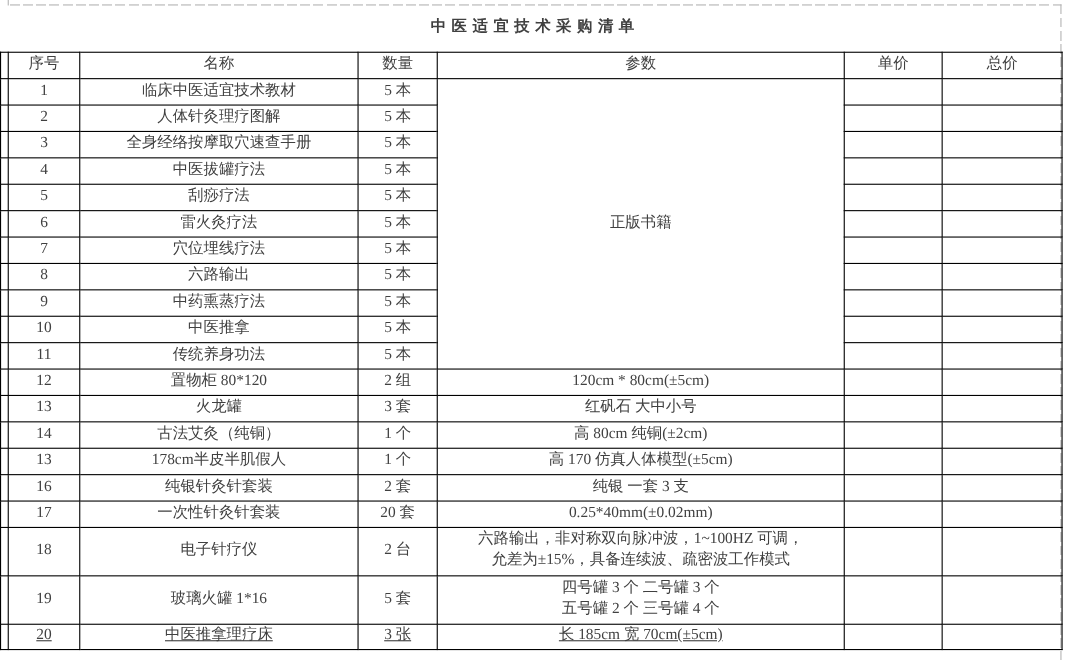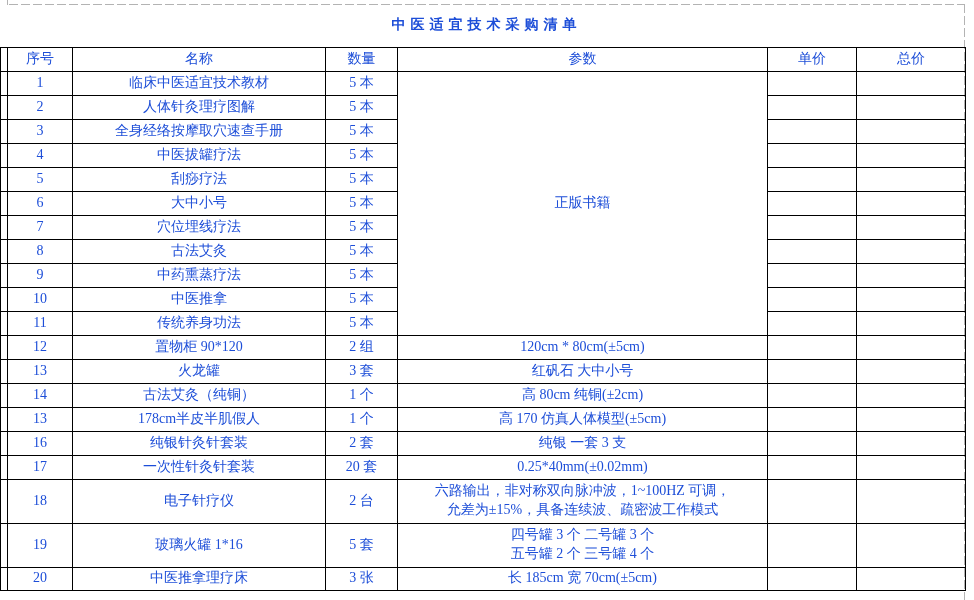--- a/index.html
+++ b/index.html
@@ -2,21 +2,21 @@
 <html><head>
 <meta charset="utf-8">
 <style>
   html,body { margin:0; padding:0; background:#ffffff; }
   .canvas {
     position:relative;
     width:974px; height:600px;
     background:#ffffff;
     overflow:hidden;
     font-family:"Liberation Serif", serif;
-    color:#1d4ed8;
+    color:#404040;
   }
   
   .dash-h {
     position:absolute; left:9px; top:4px; width:956px; height:1px;
     background:repeating-linear-gradient(90deg,#b3b3b3 0 9px, transparent 9px 12px);
   }
   .dash-v {
     position:absolute; left:964px; top:4px; width:1px; height:596px;
     background:repeating-linear-gradient(180deg,#b3b3b3 0 9px, transparent 9px 12px);
   }
@@ -36,21 +36,21 @@
     vertical-align:middle;
     font-size:14px;
     line-height:1.35;
     overflow:hidden;
     background:transparent;
   }
   tr.r-title  { height:42px; }
   tr.r-header { height:24px;margin-top:48px; }
   tr.r-std    { height:24px; }
   tr.r-tall   { height:44px;margin-top:20px; }
-  tr.r-last   { height:23px; }
+  tr.r-last   { height:23px;text-decoration:underline; }
   
   tr.r-title td { border:none; }
   td.title-cell {
     border-left:1px solid #000;
     font-size:23px;
     font-weight:bold;
     letter-spacing:5px;
     padding-left:44px;
     white-space:nowrap;
   }
@@ -130,37 +130,37 @@
       <td class="sliver"></td>
       <td>5</td>
       <td>刮痧疗法</td>
       <td>5 本</td>
       <td></td>
       <td></td>
     </tr>
     <tr class="r-std">
       <td class="sliver"></td>
       <td>6</td>
-      <td>大中小号</td>
+      <td>雷火灸疗法</td>
       <td>5 本</td>
       <td></td>
       <td></td>
     </tr>
     <tr class="r-std">
       <td class="sliver"></td>
       <td>7</td>
       <td>穴位埋线疗法</td>
       <td>5 本</td>
       <td></td>
       <td></td>
     </tr>
     <tr class="r-std">
       <td class="sliver"></td>
       <td>8</td>
-      <td>古法艾灸</td>
+      <td>六路输出</td>
       <td>5 本</td>
       <td></td>
       <td></td>
     </tr>
     <tr class="r-std">
       <td class="sliver"></td>
       <td>9</td>
       <td>中药熏蒸疗法</td>
       <td>5 本</td>
       <td></td>
@@ -178,21 +178,21 @@
       <td class="sliver"></td>
       <td>11</td>
       <td>传统养身功法</td>
       <td>5 本</td>
       <td></td>
       <td></td>
     </tr>
     <tr class="r-std">
       <td class="sliver"></td>
       <td>12</td>
-      <td>置物柜 90*120</td>
+      <td>置物柜 80*120</td>
       <td>2 组</td>
       <td>120cm * 80cm(±5cm)</td>
       <td></td>
       <td></td>
     </tr>
     <tr class="r-std">
       <td class="sliver"></td>
       <td>13</td>
       <td>火龙罐</td>
       <td>3 套</td>

